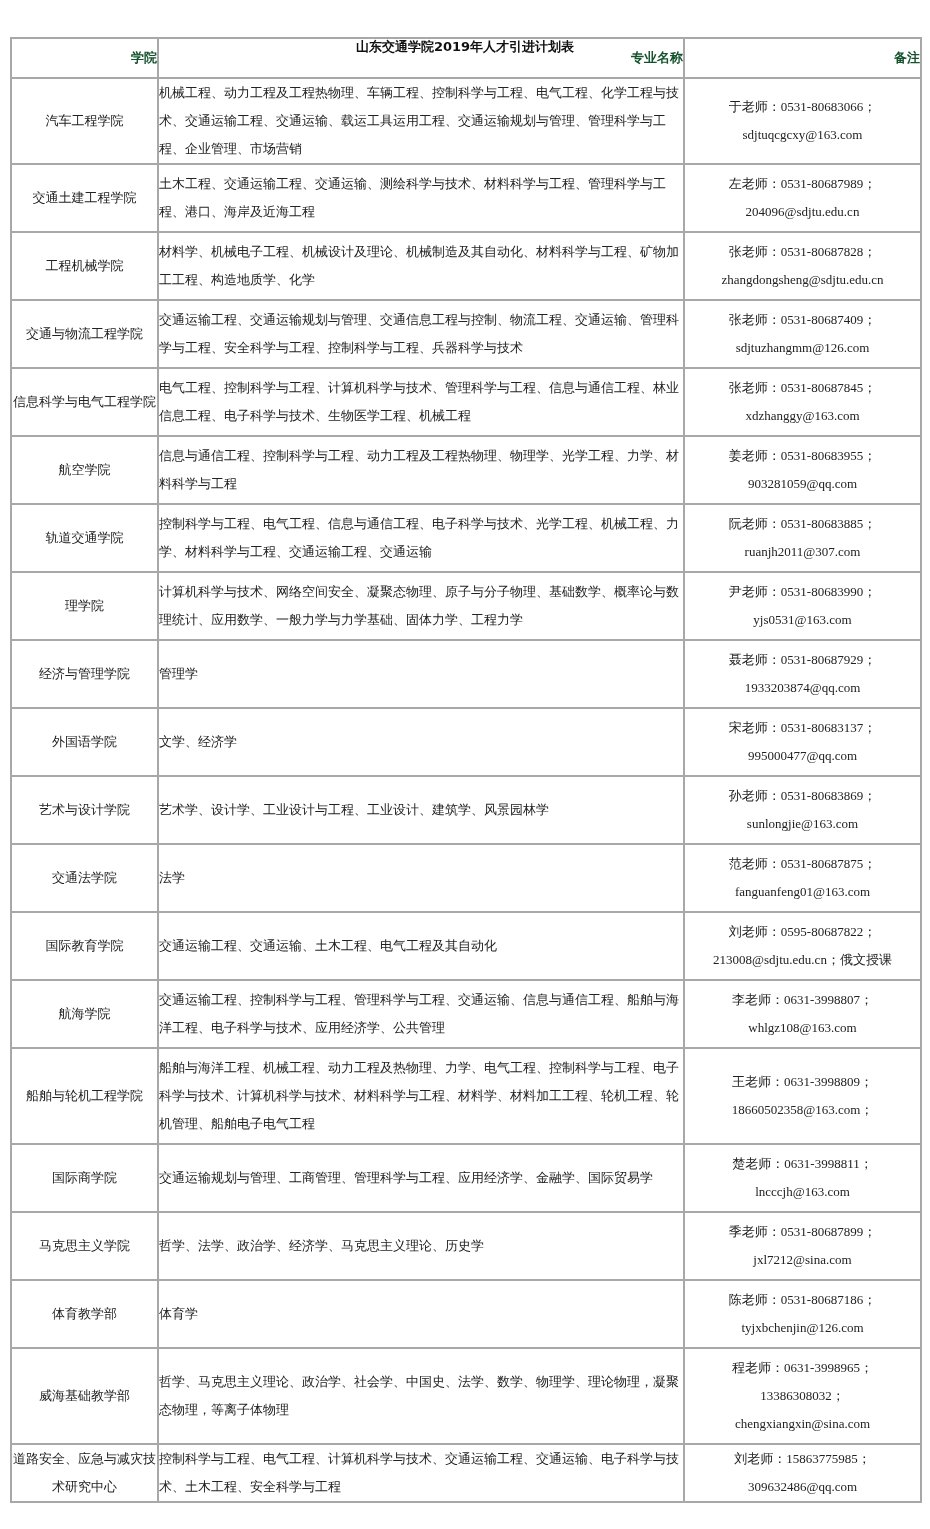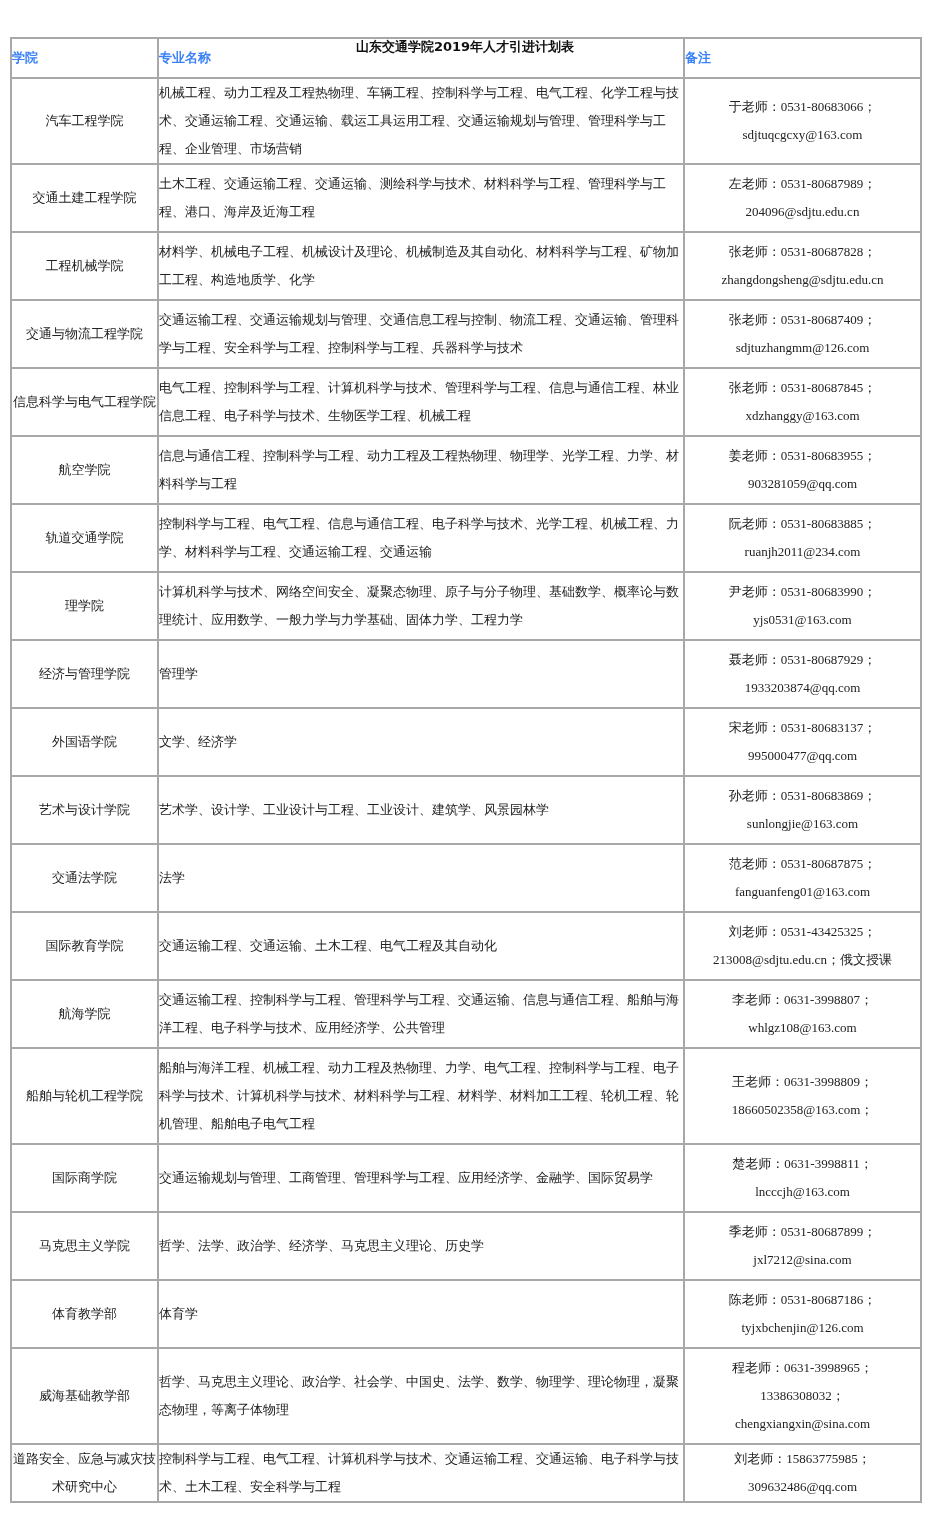--- a/index.html
+++ b/index.html
@@ -1,20 +1,20 @@
 <!DOCTYPE html>
 <html><head>
 <meta charset="utf-8">
 <style>
   html, body { margin:0; padding:0; background:#ffffff; }
   body { width:930px; height:1529px; position:relative; font-family:"DejaVu Sans", sans-serif; color:#222; overflow:hidden; }
   .title { position:absolute; left:0; top:6px; width:930px; text-align:center; font-size:13px; font-weight:bold; color:#111; letter-spacing:0px;margin-top:32px; }
   table.plan { position:absolute; left:10px; top:37px; width:910px; border-collapse:collapse; table-layout:fixed; }
   table.plan td, table.plan th { border:2px solid #a8a8a8; font-size:13px; line-height:28px; padding:0; vertical-align:middle; }
-  table.plan th { font-weight:bold; height:38px; text-align:left; color:#3b82f6; }
+  table.plan th { font-weight:bold; height:38px; text-align:right; color:#14532d; }
   col.c1 { width:147px; } col.c2 { width:526px; } col.c3 { width:237px; }
   td.college { text-align:center; padding:0 4px; }
   td.major { text-align:left; padding:5px 6px 5px 6px; }
   td.note { text-align:center; font-family:"Liberation Serif", serif; font-size:13.5px; padding:2px 2px; }
   td.note span { display:block; }
 </style>
 </head>
 <body>
 
 <div class="title">山东交通学院2019年人才引进计划表</div>
@@ -79,21 +79,21 @@
         <td class="note">
           <span>姜老师：0531-80683955；</span>
           <span>903281059@qq.com</span>
         </td>
       </tr>
       <tr style="height: 68px;">
         <td class="college">轨道交通学院</td>
         <td class="major">控制科学与工程、电气工程、信息与通信工程、电子科学与技术、光学工程、机械工程、力学、材料科学与工程、交通运输工程、交通运输</td>
         <td class="note">
           <span>阮老师：0531-80683885；</span>
-          <span>ruanjh2011@234.com</span>
+          <span>ruanjh2011@307.com</span>
         </td>
       </tr>
       <tr style="height: 68px;">
         <td class="college">理学院</td>
         <td class="major">计算机科学与技术、网络空间安全、凝聚态物理、原子与分子物理、基础数学、概率论与数理统计、应用数学、一般力学与力学基础、固体力学、工程力学</td>
         <td class="note">
           <span>尹老师：0531-80683990；</span>
           <span>yjs0531@163.com</span>
         </td>
       </tr>
@@ -126,21 +126,21 @@
         <td class="major">法学</td>
         <td class="note">
           <span>范老师：0531-80687875；</span>
           <span>fanguanfeng01@163.com</span>
         </td>
       </tr>
       <tr style="height: 68px;">
         <td class="college">国际教育学院</td>
         <td class="major">交通运输工程、交通运输、土木工程、电气工程及其自动化</td>
         <td class="note">
-          <span>刘老师：0531-43425325；</span>
+          <span>刘老师：0595-80687822；</span>
           <span>213008@sdjtu.edu.cn；俄文授课</span>
         </td>
       </tr>
       <tr style="height: 68px;">
         <td class="college">航海学院</td>
         <td class="major">交通运输工程、控制科学与工程、管理科学与工程、交通运输、信息与通信工程、船舶与海洋工程、电子科学与技术、应用经济学、公共管理</td>
         <td class="note">
           <span>李老师：0631-3998807；</span>
           <span>whlgz108@163.com</span>
         </td>

